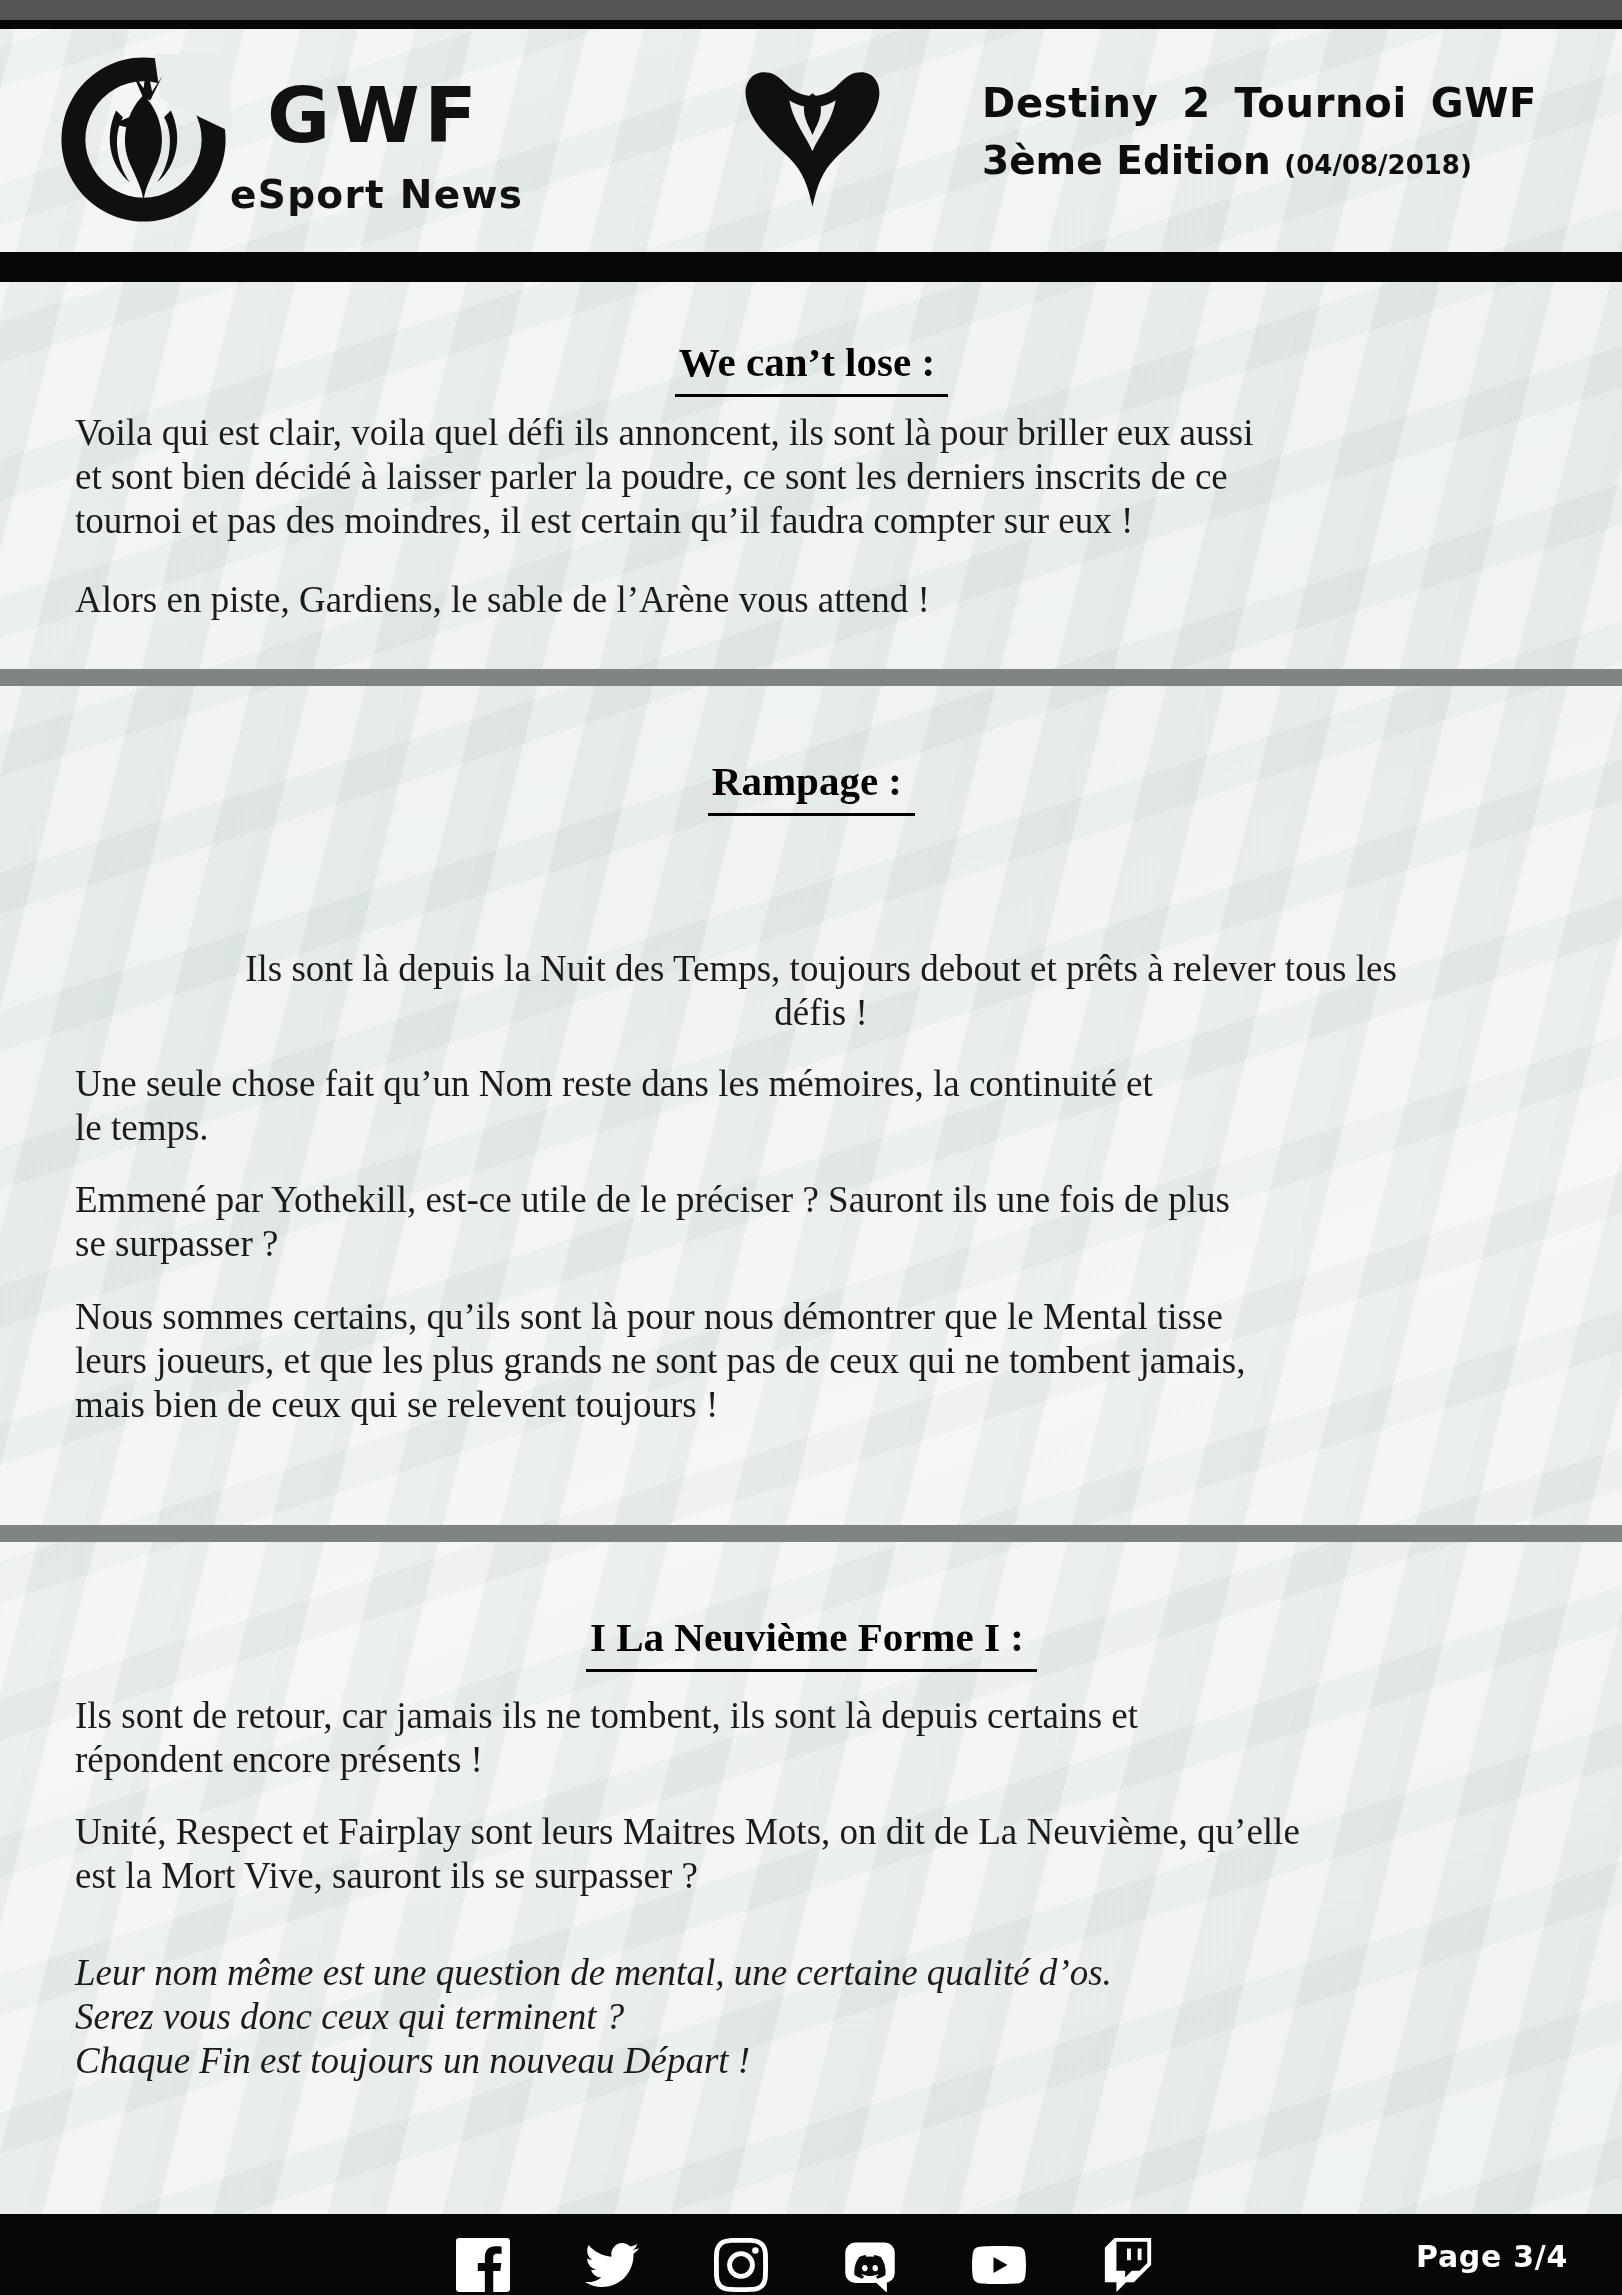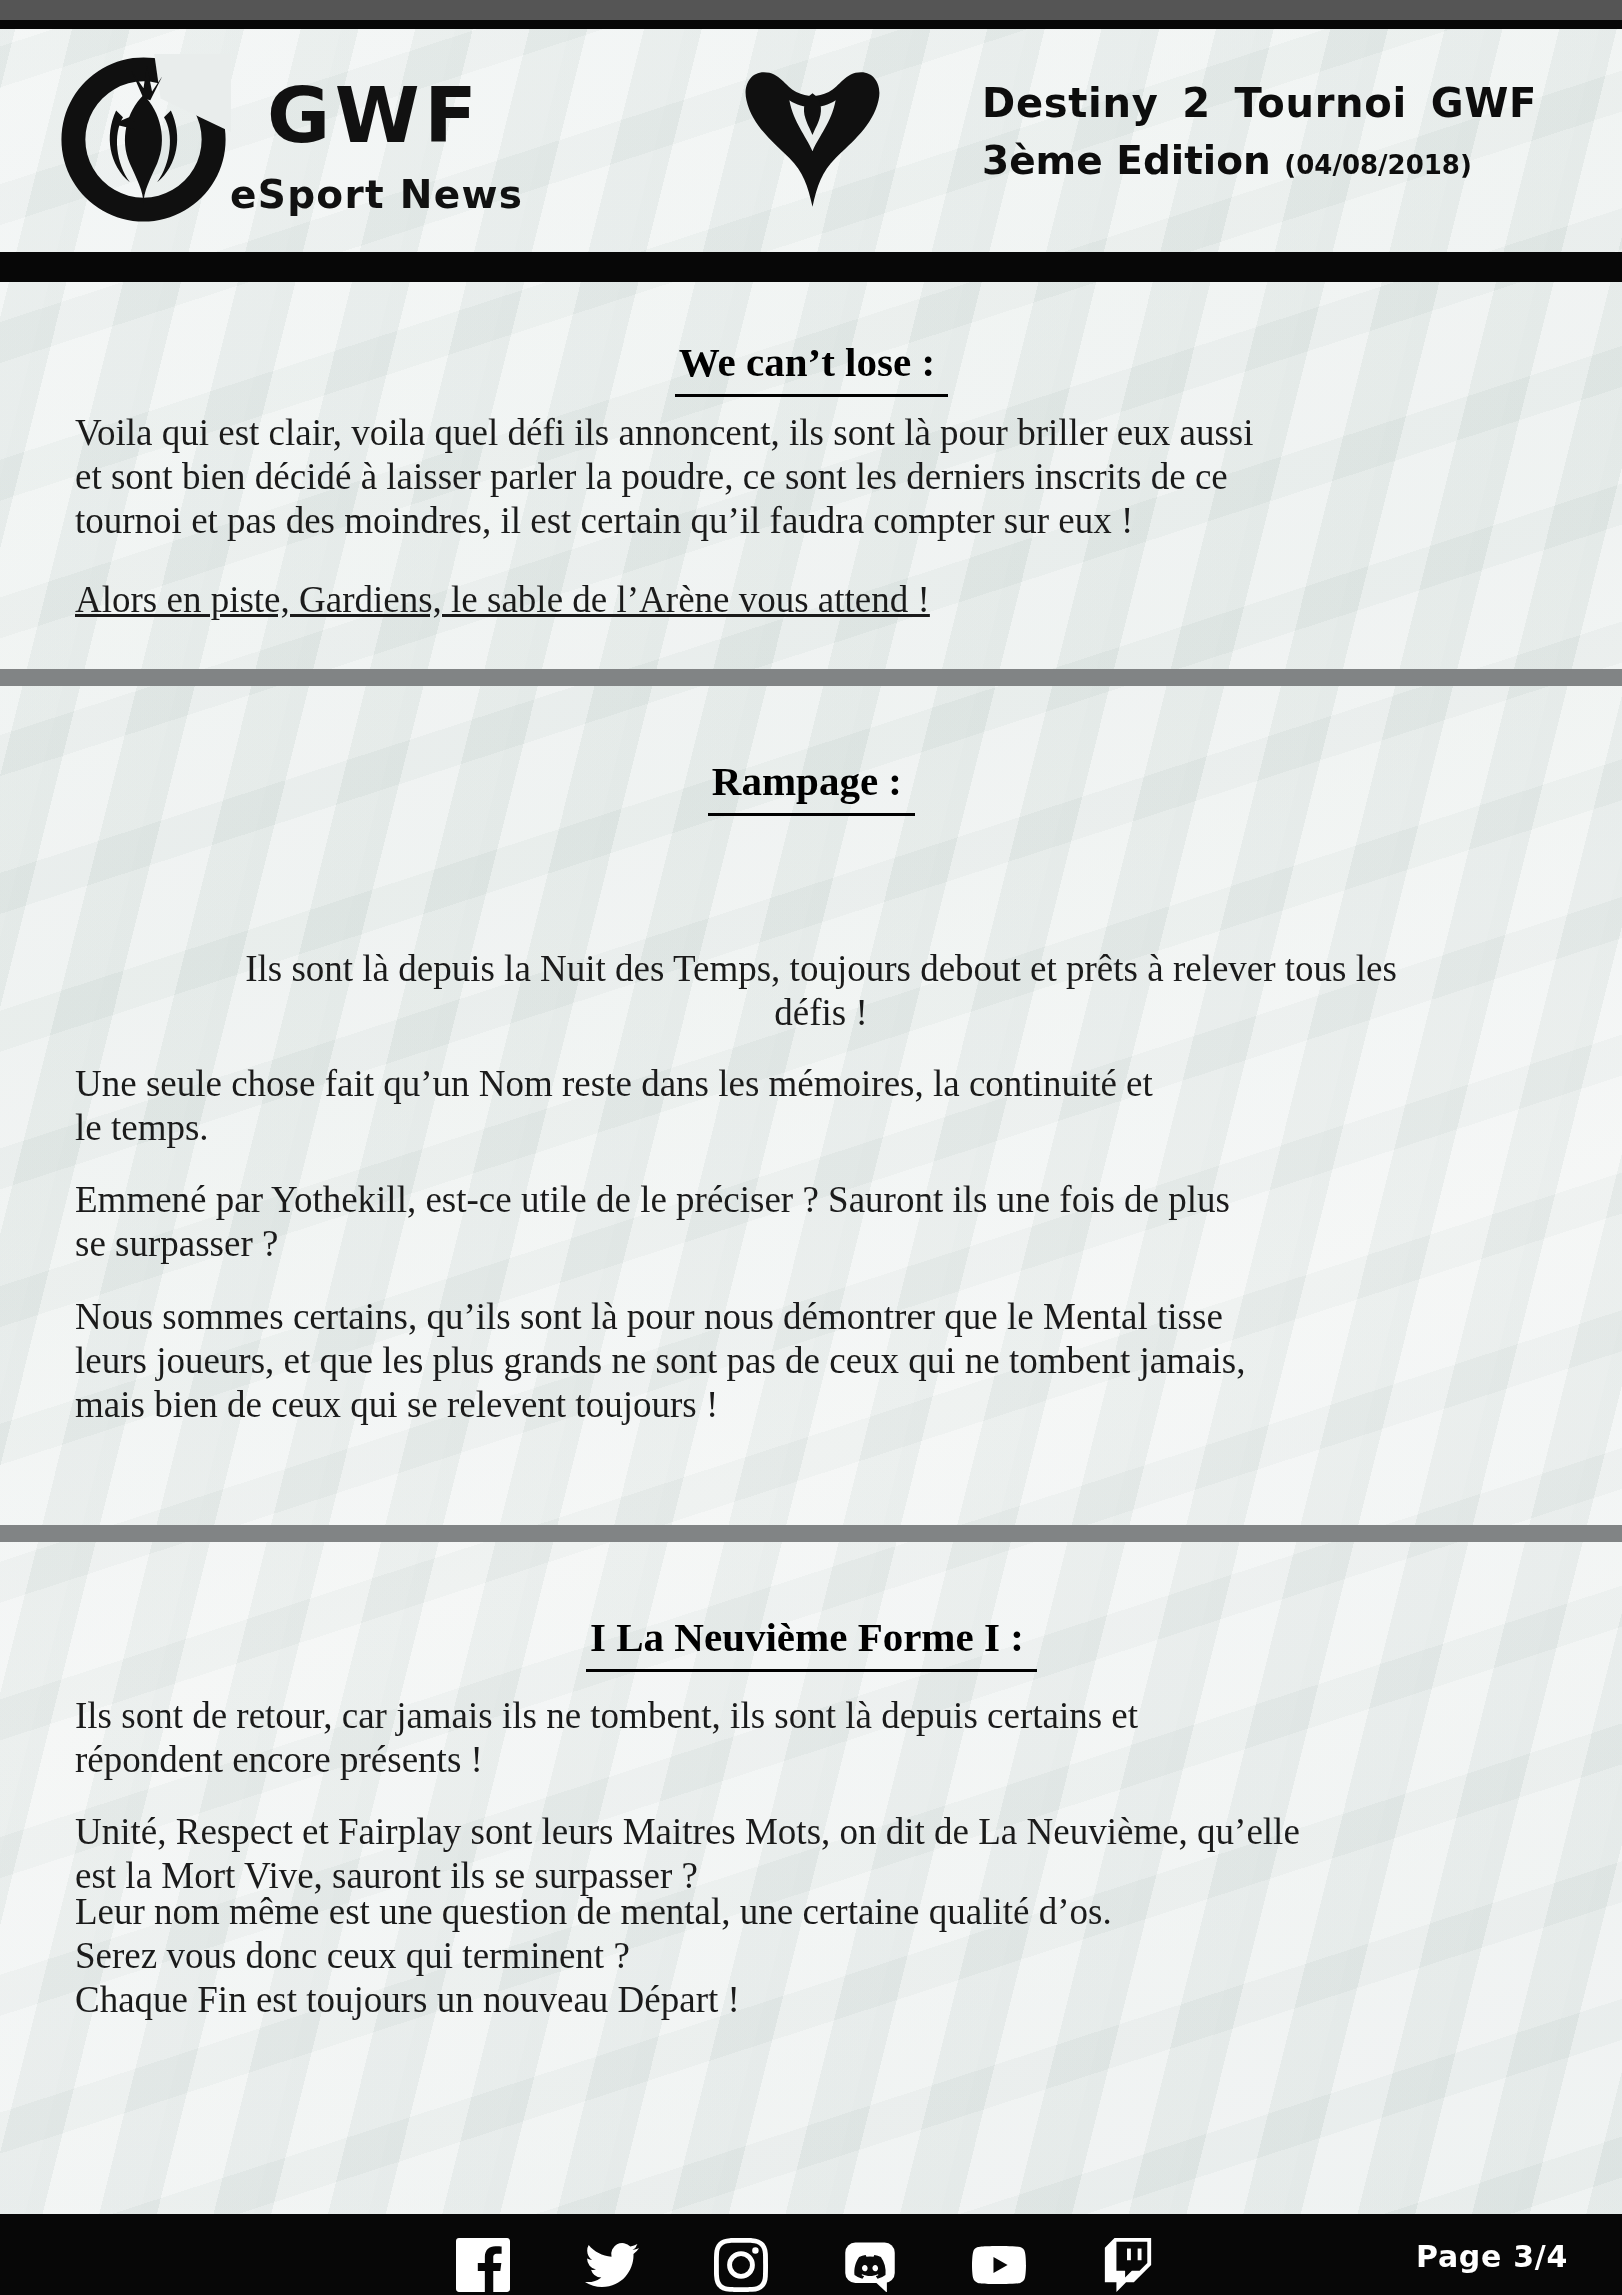--- a/index.html
+++ b/index.html
@@ -39,24 +39,24 @@
   .doc-title .l2{font-size:39px; letter-spacing:0px; margin-top:11.8px; white-space:nowrap;}
   .doc-title .l2 .date{font-size:26px; letter-spacing:0px;}
 
   
   .sec-h{position:absolute; left:0; width:100%; text-align:center;
     font-family:"Liberation Serif", serif; font-weight:bold; font-size:41px; color:#000;}
   .sec-h span{display:inline-block; border-bottom:3.3px solid #000; padding:0 13px 7.9px 3.9px;}
   .para{position:absolute; left:75px; width:1492px;
     font-family:"Liberation Serif", serif; font-size:37px; line-height:44px;
     color:#1b1b1b; white-space:pre-line;}
-  .h1{top:318px;} .s1p1{top:391px;} .s1p2{top:558px;text-decoration:underline;}
+  .h1{top:318px;} .s1p1{top:391px;} .s1p2{top:558px;}
   .h2{top:737px;} .s2p1{top:811px;} .s2p2{top:927px;text-align:center;} .s2p3{top:1042px;}
   .s2p4{top:1158px;} .s2p5{top:1275px;}
-  .h3{top:1593px;} .s3p1{top:1674px;} .s3p2{top:1790px;} .s3p3{top:1870px;}
+  .h3{top:1593px;} .s3p1{top:1674px;} .s3p2{top:1790px;} .s3p3{top:1931px;font-style:italic;}
 
   
   .footer{position:absolute; left:0; top:2194px; width:100%; height:101px; background:#070707;}
   .socials{position:absolute; left:456px; top:23.6px; display:flex; gap:75px; align-items:center;}
   .socials .icon{width:54px; height:54px; display:block;}
   .page-label{
     position:absolute; right:55px; top:25px; color:#fff;
     font-family:"DejaVu Sans", sans-serif; font-weight:bold; font-size:30px; letter-spacing:0.7px;
   }
 </style>

